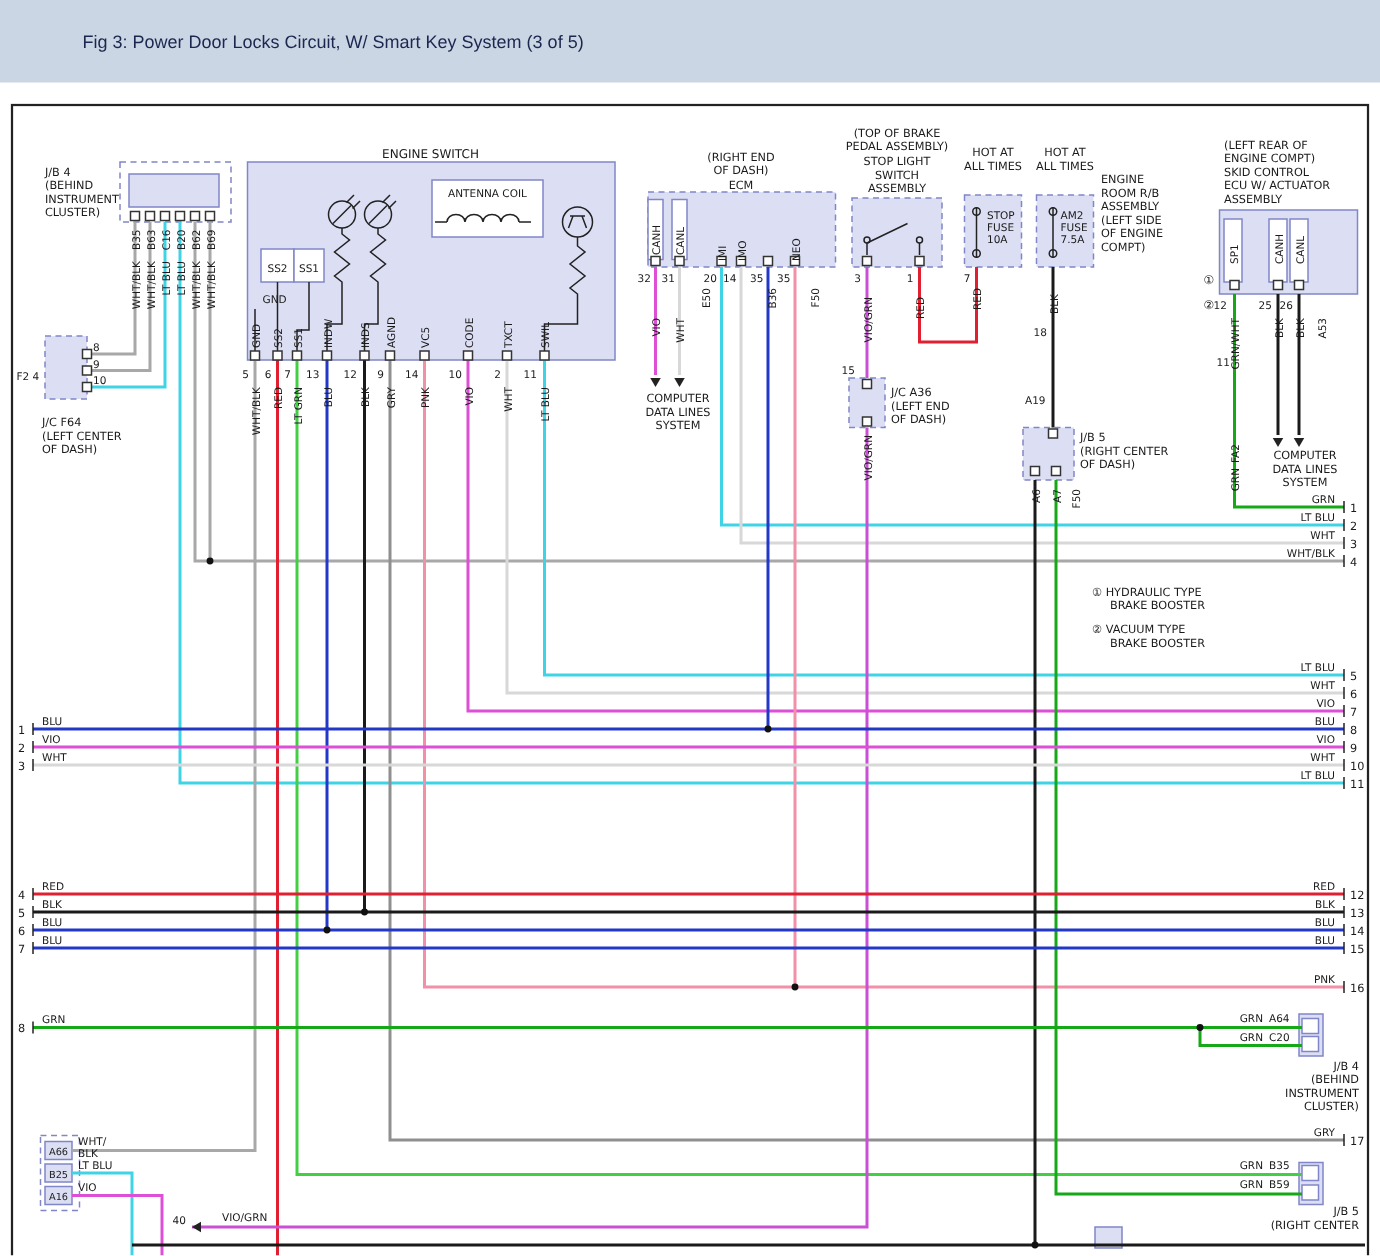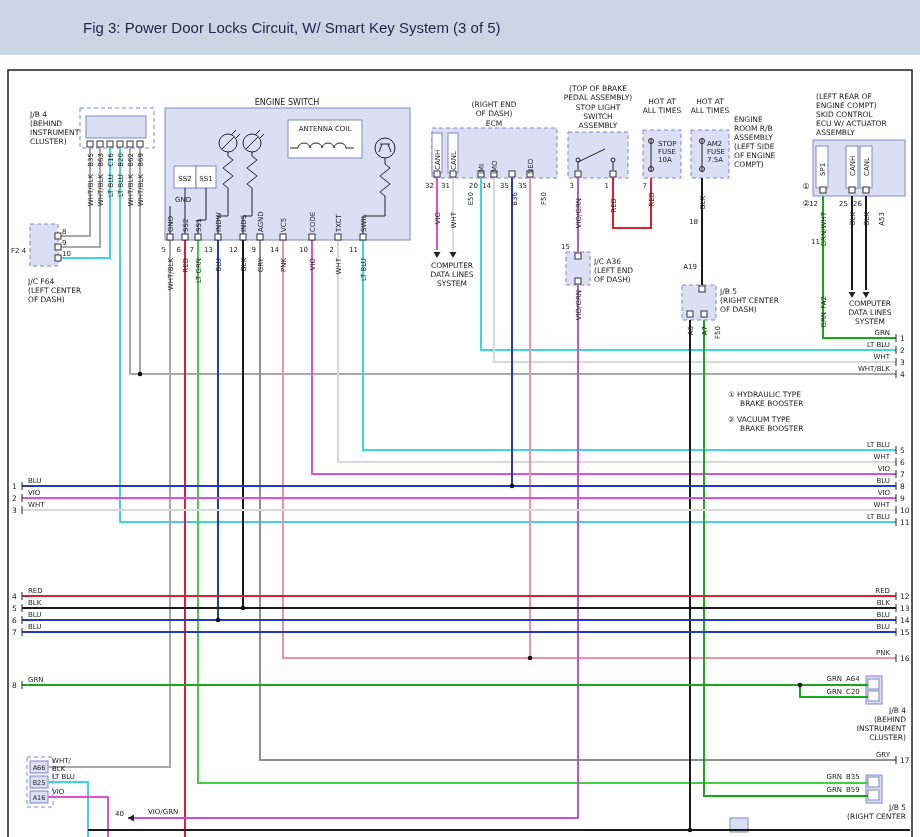--- a/index.html
+++ b/index.html
@@ -1,18 +1,18 @@
 <!DOCTYPE html>
 <html><head>
 <meta charset="utf-8">
 <style>
   html,body{margin:0;padding:0;background:#fff}
   .stage{position:relative;width:920px;height:837px;overflow:hidden;background:#fff;font-family:"Liberation Sans",sans-serif}
   .header{position:absolute;top:0;left:0;width:920px;height:55px;background:#cbd6e4;color:#1c2750;display:flex;align-items:center}
-  .header span{margin-left:83px;font-size:15px}
+  .header span{margin-left:55px;font-size:12px}
   svg{position:absolute;top:0;left:0}
   svg text{font-family:"DejaVu Sans",sans-serif;fill:#1a1a1a}
 </style>
 </head>
 <body>
 
 <div class="stage">
   <svg id="diagram" width="920" height="837" viewBox="0 0 920 837">
       <rect x="8" y="70" width="904" height="770" fill="#fff" stroke="#222" stroke-width="1.5"></rect>
       <rect x="80" y="108" width="74" height="40" fill="none" stroke="#8086c8" stroke-width="1" stroke-dasharray="4,3"></rect>

